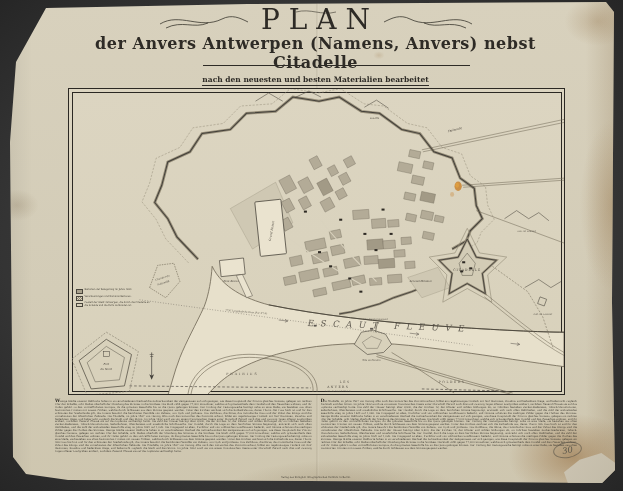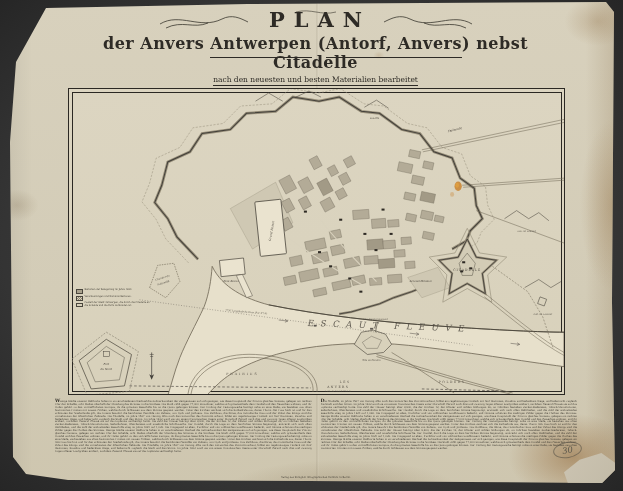--- a/index.html
+++ b/index.html
@@ -19,24 +19,24 @@
       linear-gradient(90deg, rgba(0,0,0,.06), rgba(0,0,0,0) 4%, rgba(0,0,0,0) 95%, rgba(120,90,50,.20)),
       linear-gradient(180deg,#d8d1bd,#d3ccb7 60%,#cec6af);
     clip-path:polygon(38px 6px,240px 2px,598px 0px,606px 10px,604px 300px,607px 468px,594px 481px,300px 479px,60px 478px,18px 472px,5px 455px,2px 140px,8px 60px);
     box-shadow:0 0 14px rgba(0,0,0,.55);}
   .tear{position:absolute;left:556px;top:451px;width:52px;height:31px;background:linear-gradient(135deg,#cdc6b5,#c2bba8);
     clip-path:polygon(0 62%,30% 22%,72% 0,100% 34%,100% 100%,8% 100%);opacity:.95;}
   .crease-v{position:absolute;left:308px;top:0;width:3px;height:100%;
     background:linear-gradient(90deg,rgba(0,0,0,.05),rgba(90,75,50,.10) 40%,rgba(255,255,255,.10) 70%,rgba(0,0,0,0));}
   
   .titleblock{position:absolute;left:60px;top:6px;width:495px;text-align:center;color:#2e2b26;}
-  .t-plan{font-size:21px;font-weight:bold;letter-spacing:9px;text-indent:9px;line-height:24px;}
+  .t-plan{font-size:28px;font-weight:normal;letter-spacing:9px;text-indent:9px;line-height:24px;}
   .t-l2{font-size:16px;font-weight:bold;margin-top:2px;letter-spacing:.5px;}
-  .t-l2 .u{border-bottom:1.4px solid #2e2b26;padding-bottom:4px;}
-  .t-l3{font-size:7.5px;font-weight:normal;margin-top:3px;}
+  .t-l2 .u{border-bottom:1.4px solid #2e2b26;padding-bottom:12px;}
+  .t-l3{font-size:7.5px;font-weight:bold;margin-top:3px;}
   .t-l3 span{border-bottom:.8px solid #2e2b26;padding-bottom:1px;}
   .t-l4{font-size:6.8px;font-style:italic;margin-top:5px;letter-spacing:1.1px;color:#3a372f;}
   .t-rule{width:64px;border-bottom:.8px solid #3a372f;margin:3px auto 0 auto;}
   .flourish{position:absolute;left:148px;top:8px;width:320px;height:24px;}
   
   .map-frame{position:absolute;left:60px;top:86px;width:495px;height:305px;
     border:1.5px solid #2b2823;background:
       radial-gradient(10px 8px at 79% 33%, rgba(200,130,40,.0), rgba(0,0,0,0) 70%),
       linear-gradient(180deg,#dcd5c1,#d8d1bb);}
   .map-frame::before{content:"";position:absolute;inset:2.5px;border:.6px solid #2b2823;pointer-events:none;}
@@ -65,21 +65,21 @@
       <g fill="none" stroke="#3a372f" stroke-width=".8">
         <path d="M4,14 C24,2 44,20 66,9 C76,4 84,8 92,12"></path>
         <path d="M10,18 C26,10 38,19 52,13"></path>
         <path d="M316,14 C296,2 276,20 254,9 C244,4 236,8 228,12"></path>
         <path d="M310,18 C294,10 282,19 268,13"></path>
         <path d="M140,2 C155,-2 165,6 180,2" stroke-width=".6"></path>
       </g>
     </svg>
     <div class="titleblock">
       <div class="t-plan">PLAN</div>
-      <div class="t-l2"><span>der Anvers </span><span class="u">Antwerpen</span><span> (</span><span class="u">Antorf, Anvers</span><span>) nebst Citadelle</span></div>
+      <div class="t-l2"><span>der Anvers </span><span class="u">Antwerpen</span><span> (</span><span class="u">Namens, Anvers</span><span>) nebst Citadelle</span></div>
       <div class="t-l3"><span>nach den neuesten und besten Materialien bearbeitet</span></div>
       <div class="t-l4">Metallographirt im Königlich lithographischen Institut zu Berlin, und mit statistischen Notizen versehen vom Freiherrn von Zedlitz.</div>
       <div class="t-rule"></div>
     </div>
 
     <div class="map-frame">
       <svg viewBox="0 0 491 301" preserveAspectRatio="none">
 
         <g>
           <path d="M142,175 C152,196 175,207 198,213 C248,223 308,230 368,234 C426,238 470,240 491,240 L491,274 C452,269 392,259 337,253 C302,249 252,251 217,259 C187,266 163,277 148,291 C136,302 127,313 121,323 L96,308 C101,295 104,280 110,265 C116,250 126,232 134,215 C139,202 141,188 142,175 Z" fill="#e7e0cb" stroke="#6d6553" stroke-width=".8"></path>

